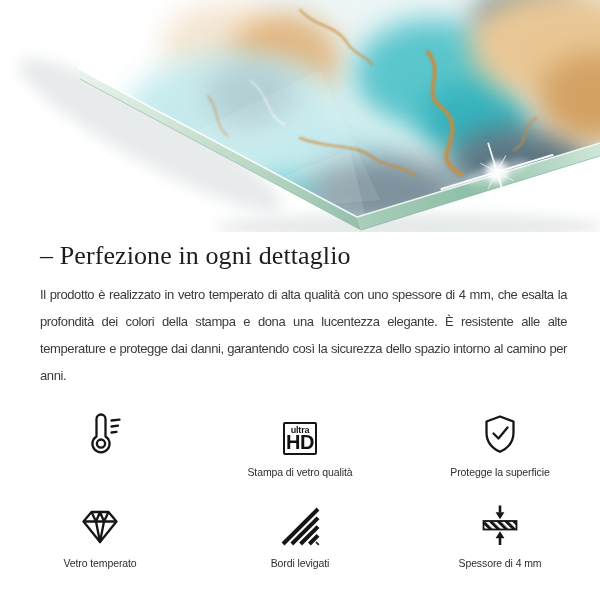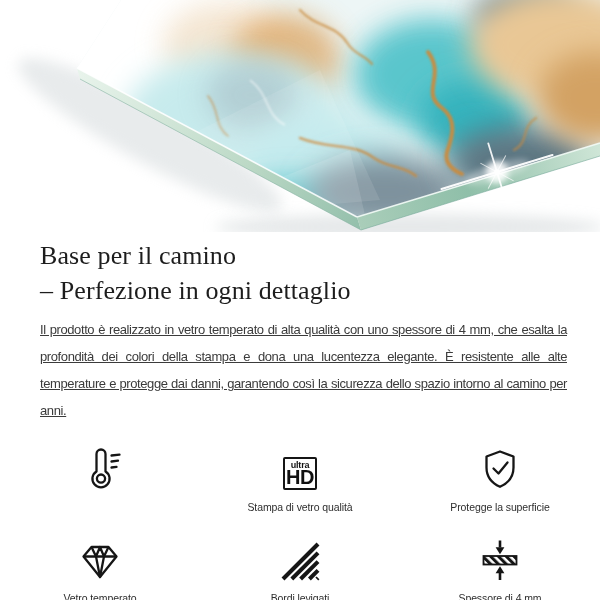--- a/index.html
+++ b/index.html
@@ -22,21 +22,20 @@
   .title span { display:block; }
 
   .desc {
     margin-top:6px;
     padding:0 33px 0 40px;
     font-size:13px;
     line-height:27px;
     letter-spacing:-.4px;
     color:#3b3b3b;
     text-align:justify;
-    text-decoration:underline;
   }
 
   .features {
     margin-top:12px;
     display:grid;
     grid-template-columns:1fr 1fr 1fr;
   }
   .feature {
     display:flex;
     flex-direction:column;
@@ -153,21 +152,20 @@
         <line x1="-58" y1="0" x2="58" y2="0" stroke-width="2.2" opacity="0.95"></line>
         <line x1="0" y1="-30" x2="0" y2="30" stroke-width="1.8" opacity="0.9"></line>
         <line x1="-13" y1="-13" x2="13" y2="13" stroke-width="1" opacity="0.7"></line>
         <line x1="-13" y1="13" x2="13" y2="-13" stroke-width="1" opacity="0.7"></line>
         <circle r="2.8" fill="#ffffff" stroke="none"></circle>
       </g>
     </g>
   </svg>
 
   <h1 class="title">
-    <span>Base per il camino</span>
     <span>– Perfezione in ogni dettaglio</span>
   </h1>
 
   <p class="desc">Il prodotto è realizzato in vetro temperato di alta qualità con uno spessore di 4 mm, che esalta la profondità dei colori della stampa e dona una lucentezza elegante. È resistente alle alte temperature e protegge dai danni, garantendo così la sicurezza dello spazio intorno al camino per anni.</p>
 
   <div class="features">
 
     <div class="feature">
       <div class="icon-box">
         <svg width="46" height="46" viewBox="0 0 46 46">

